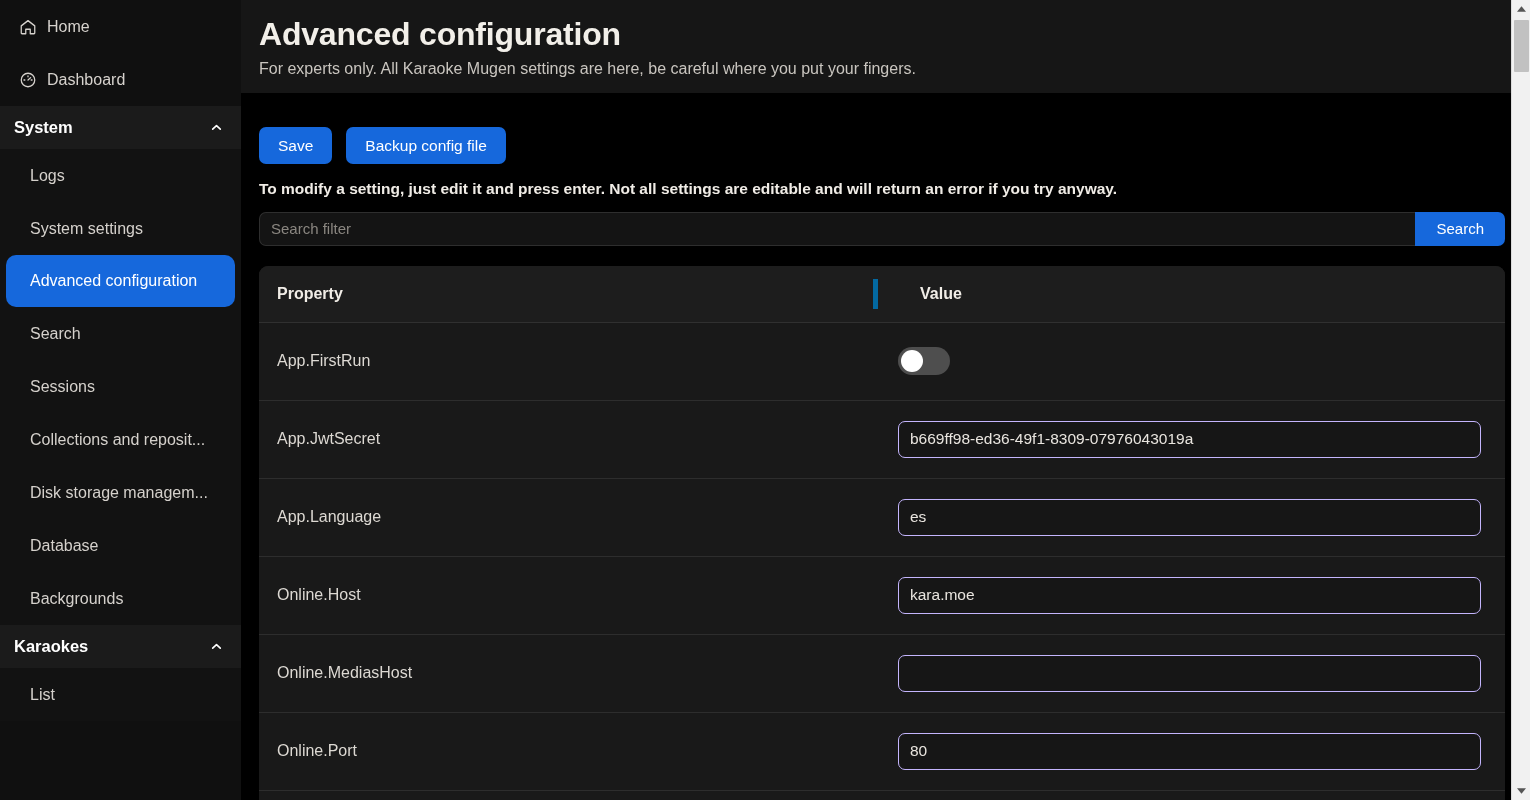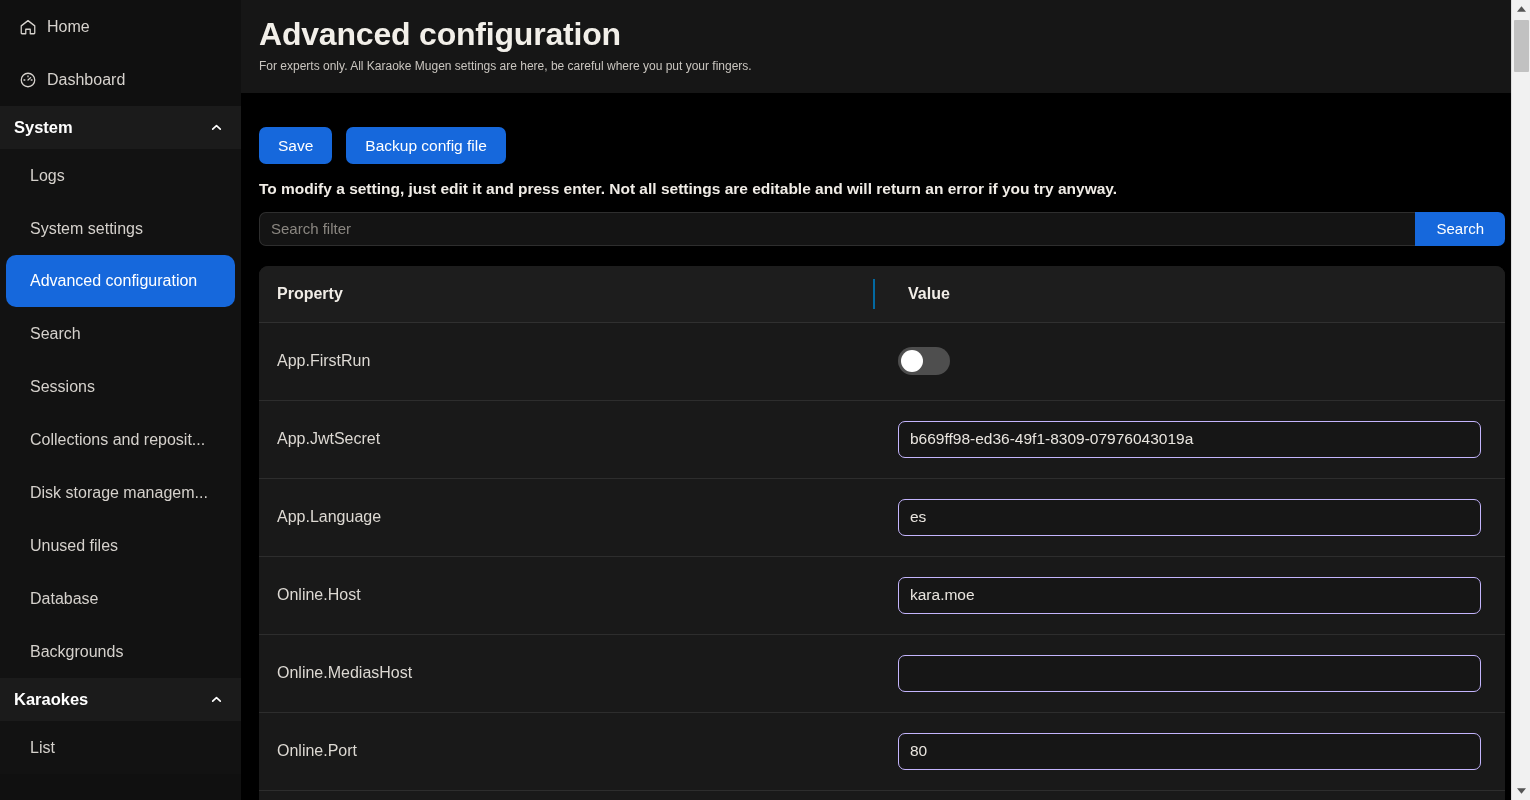--- a/index.html
+++ b/index.html
@@ -107,21 +107,21 @@
   }
   .page-title {
     color: #f2efe9;
     font-size: 32px;
     font-weight: 700;
     letter-spacing: -0.2px;
     line-height: 1.25;
   }
   .page-sub {
     color: #c9c5bf;
-    font-size: 12px;
+    font-size: 16px;
     margin-top: 5px;
     line-height: 1.3;
   }
 
   .content {
     padding: 0 25px 0 18px;
     background: #000000;
     height: 707px;
     position: relative;
     border-radius: 23px;
@@ -203,22 +203,22 @@
     padding-left: 18px;
     color: #f1ede7;
     font-size: 16px;
     font-weight: 700;
   }
   .th-val {
     flex: 1 1 auto;
     color: #f1ede7;
     font-size: 16px;
     font-weight: 700;
-    padding-left: 33px;
-    border-left: 2px solid #0369a1;
+    padding-left: 42px;
+    border-left: 5px solid #0369a1;
     height: 30px;
     display: flex;
     align-items: center;
   }
 
   .trow {
     display: flex;
     align-items: center;
     height: 78px;
     border-bottom: 1px solid #2d2d2d;
@@ -352,23 +352,20 @@
       <div class="sub-item">
         <span>Sessions</span>
       </div>
       <div class="sub-item">
         <span>Collections and reposit...</span>
       </div>
       <div class="sub-item">
         <span>Disk storage managem...</span>
       </div>
       <div class="sub-item">
-        <span>Unused files</span>
-      </div>
-      <div class="sub-item">
         <span>Database</span>
       </div>
       <div class="sub-item">
         <span>Backgrounds</span>
       </div>
     </div>
 
     <div class="group-header">
       <span>Karaokes</span>
       <span class="chev">

